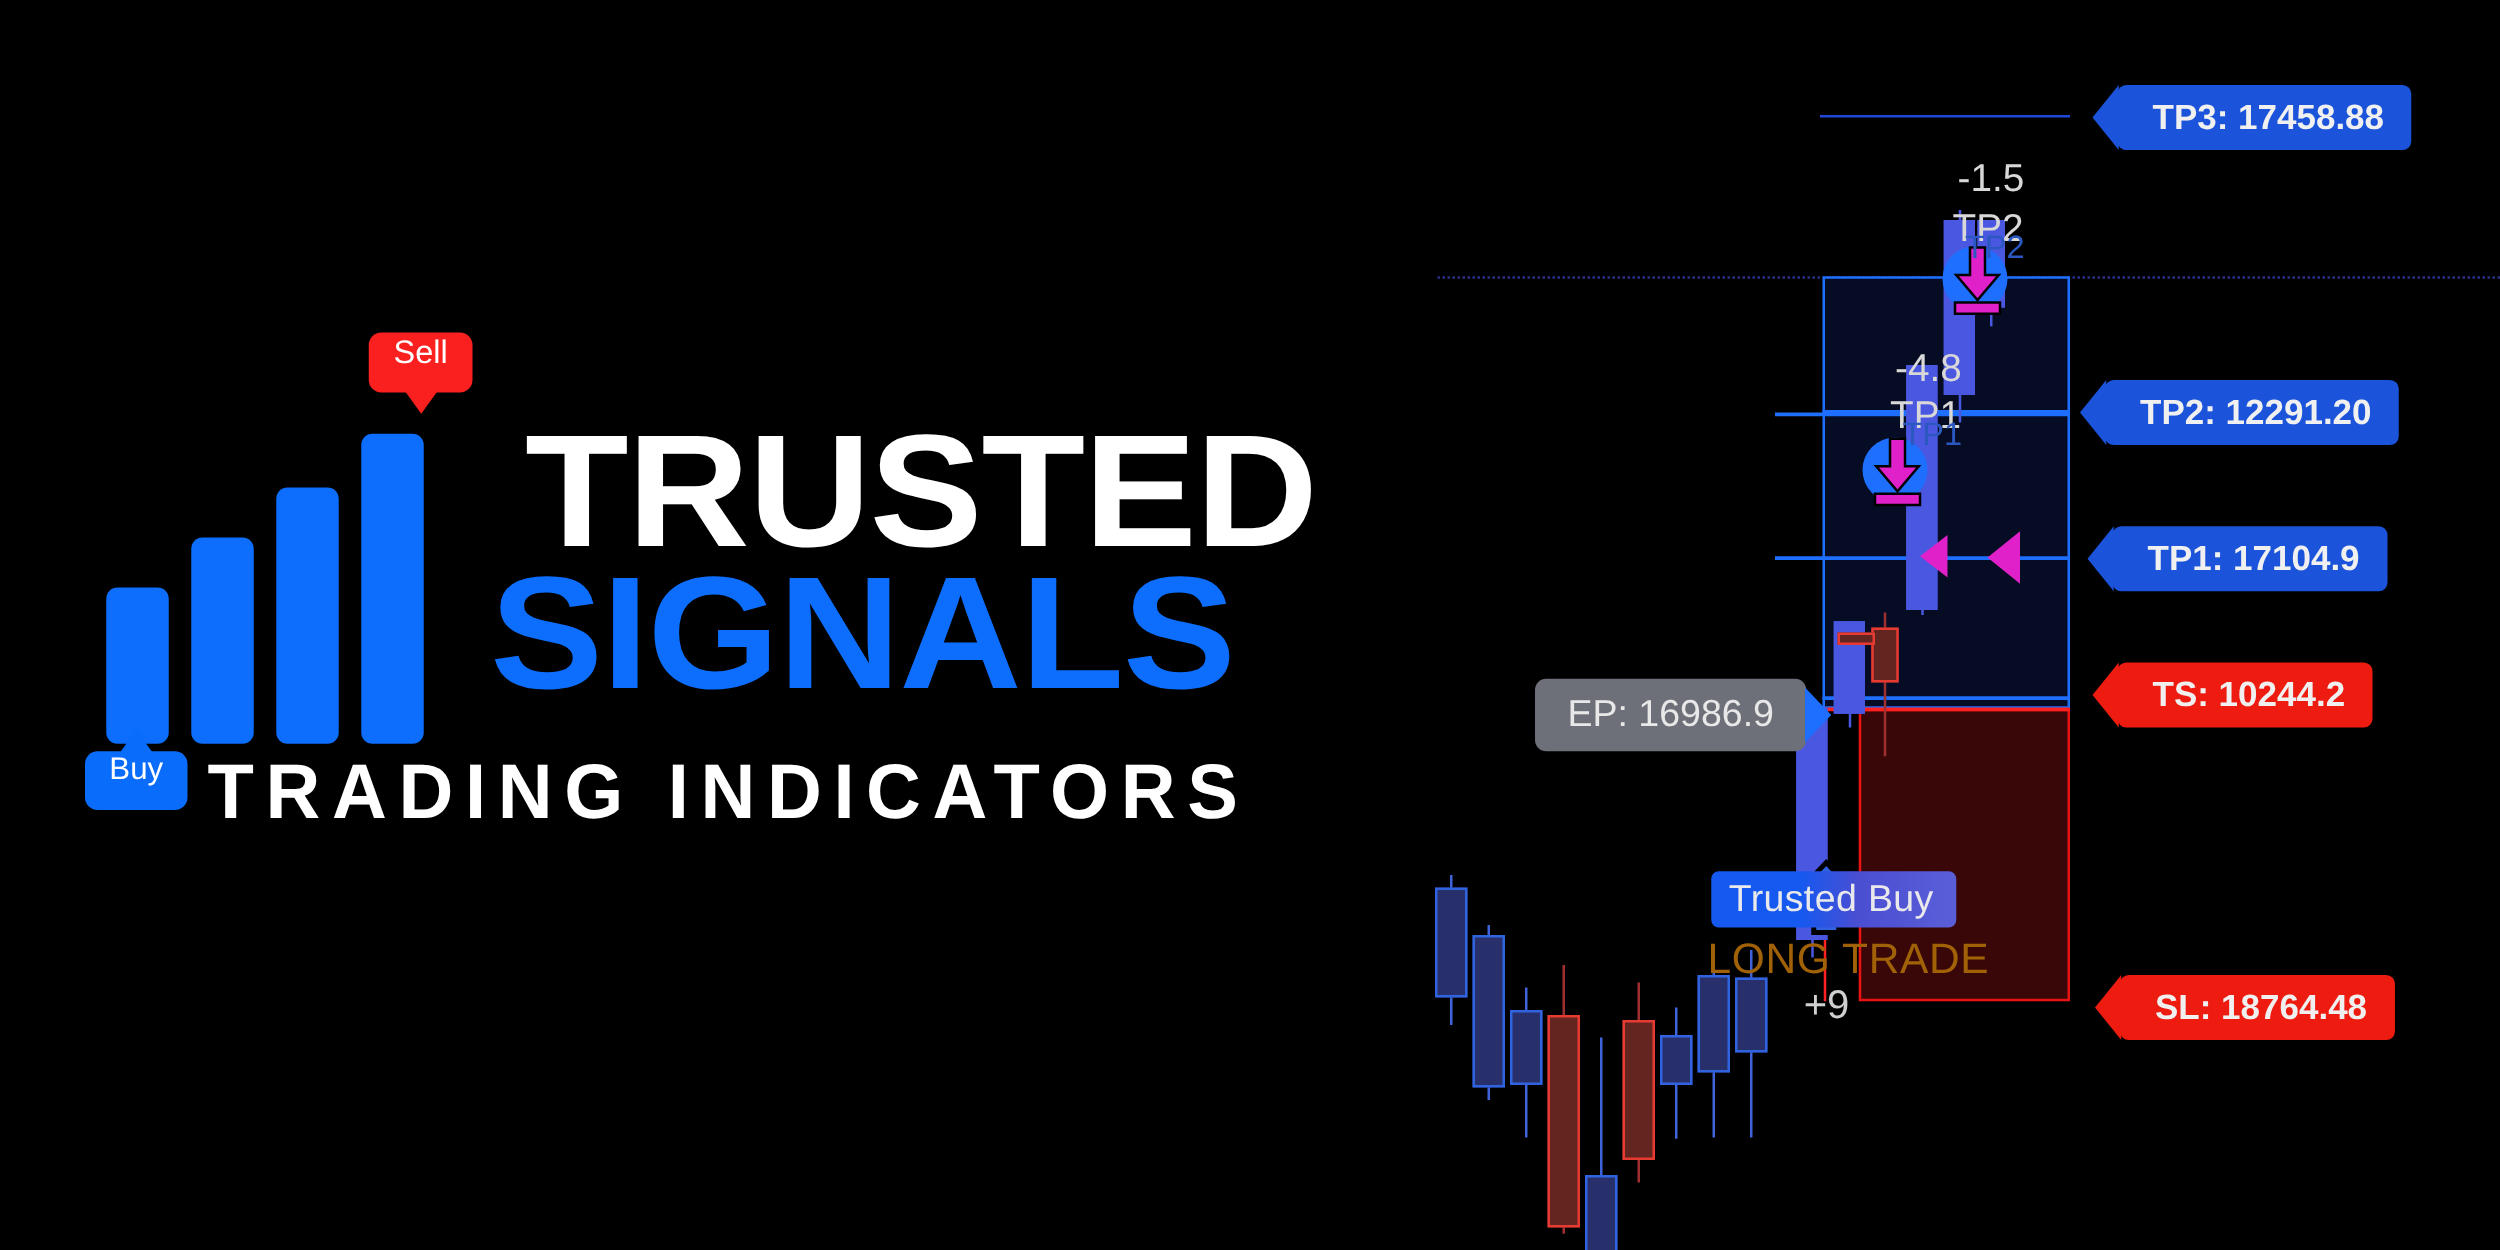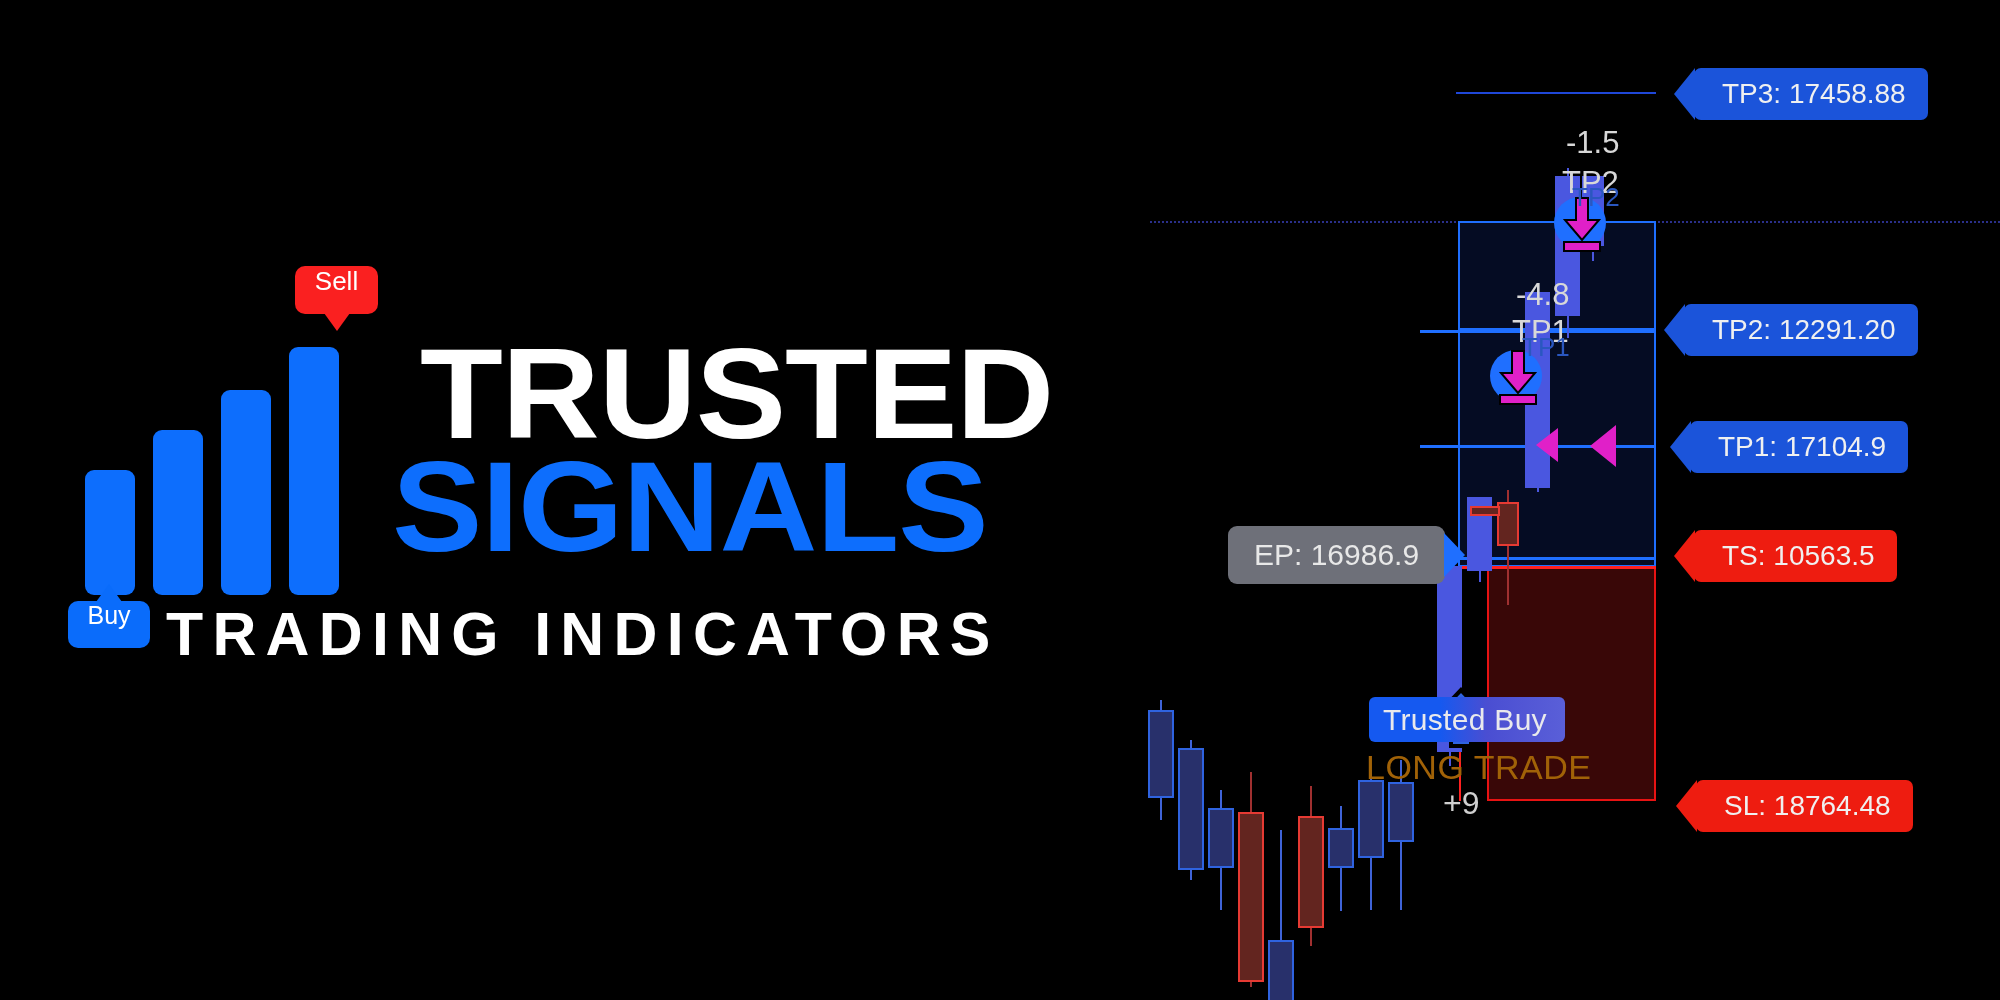--- a/index.html
+++ b/index.html
@@ -60,28 +60,28 @@
 
   
   .ltri{position:absolute;width:0;height:0;border-top:21px solid transparent;
         border-bottom:21px solid transparent;border-right:26px solid #e020c8;}
 
   .lbl{position:absolute;color:#d8d8d8;font-size:31px;white-space:nowrap;}
   .ghost{position:absolute;color:#2a57c0;font-size:26px;white-space:nowrap;}
 
   
   .tag{position:absolute;height:52px;display:flex;align-items:center;padding:0 22px 0 28px;
-       color:#f0f0f0;font-size:28px;border-radius:7px;white-space:nowrap;}
+       color:#f0f0f0;font-size:28px;border-radius:7px;white-space:nowrap;font-weight:bold;}
   .tag .notch{position:absolute;left:-20px;top:0;width:0;height:0;
        border-top:26px solid transparent;border-bottom:26px solid transparent;}
   .tag.blue{background:#1b54da;} .tag.blue .notch{border-right:21px solid #1b54da;}
   .tag.red{background:#ee1c10;}  .tag.red  .notch{border-right:21px solid #ee1c10;}
 
   
-  #ep-tag{position:absolute;left:1228px;top:526px;height:58px;background:#6e7079;
+  #ep-tag{position:absolute;left:1228px;top:543px;height:58px;background:#6e7079;
      border-radius:9px;display:flex;align-items:center;padding:0 26px;color:#e8e8e8;font-size:30px;}
   #ep-tag .notch{position:absolute;right:-20px;top:7px;width:0;height:0;
      border-top:22px solid transparent;border-bottom:22px solid transparent;border-left:21px solid #1f6fff;}
 
   
   #buy-badge{position:absolute;left:1369px;top:697px;width:182px;height:45px;border-radius:6px;
      background:linear-gradient(90deg,#1559f0 0%,#1559f0 36%,#4a4ed2 60%,#5a5fd8 100%);
      display:flex;align-items:center;padding-left:14px;color:#e9e9ec;font-size:30px;letter-spacing:.3px;}
   #long-trade{position:absolute;left:1366px;top:748px;color:#a16207;font-size:34px;letter-spacing:.5px;}
   #plus9{position:absolute;left:1443px;top:785px;color:#cfcfcf;font-size:32px;}
@@ -268,21 +268,21 @@
     <div class="tag blue" style="left:1684px;top:304px;">
       <span class="notch"></span>
       <span>TP2: 12291.20</span>
     </div>
     <div class="tag blue" style="left:1690px;top:421px;">
       <span class="notch"></span>
       <span>TP1: 17104.9</span>
     </div>
     <div class="tag red" style="left:1694px;top:530px;">
       <span class="notch"></span>
-      <span>TS: 10563.5</span>
+      <span>TS: 10244.2</span>
     </div>
     <div class="tag red" style="left:1696px;top:780px;">
       <span class="notch"></span>
       <span>SL: 18764.48</span>
     </div>
 
   </div>
 </div>
 
 </body></html>

